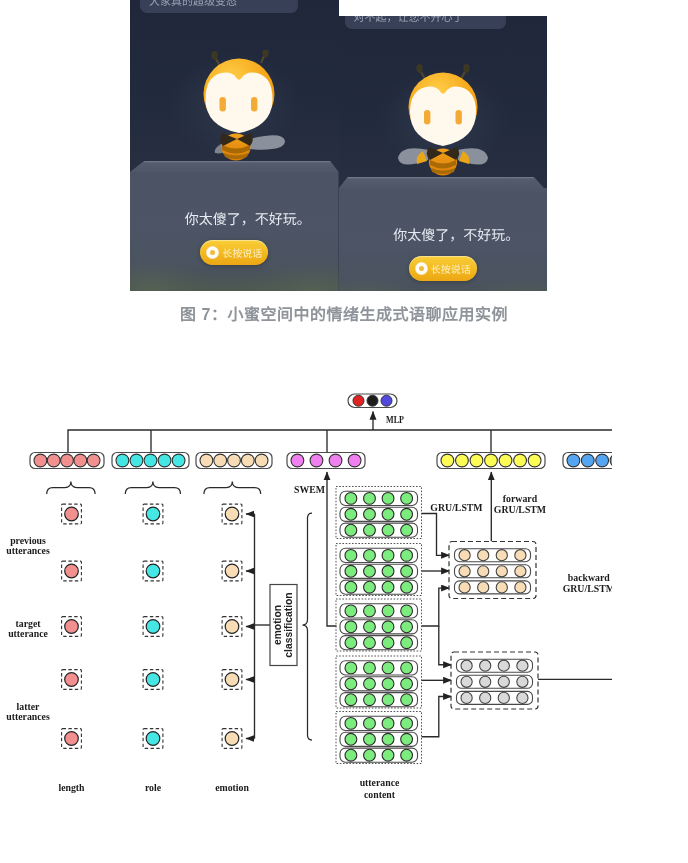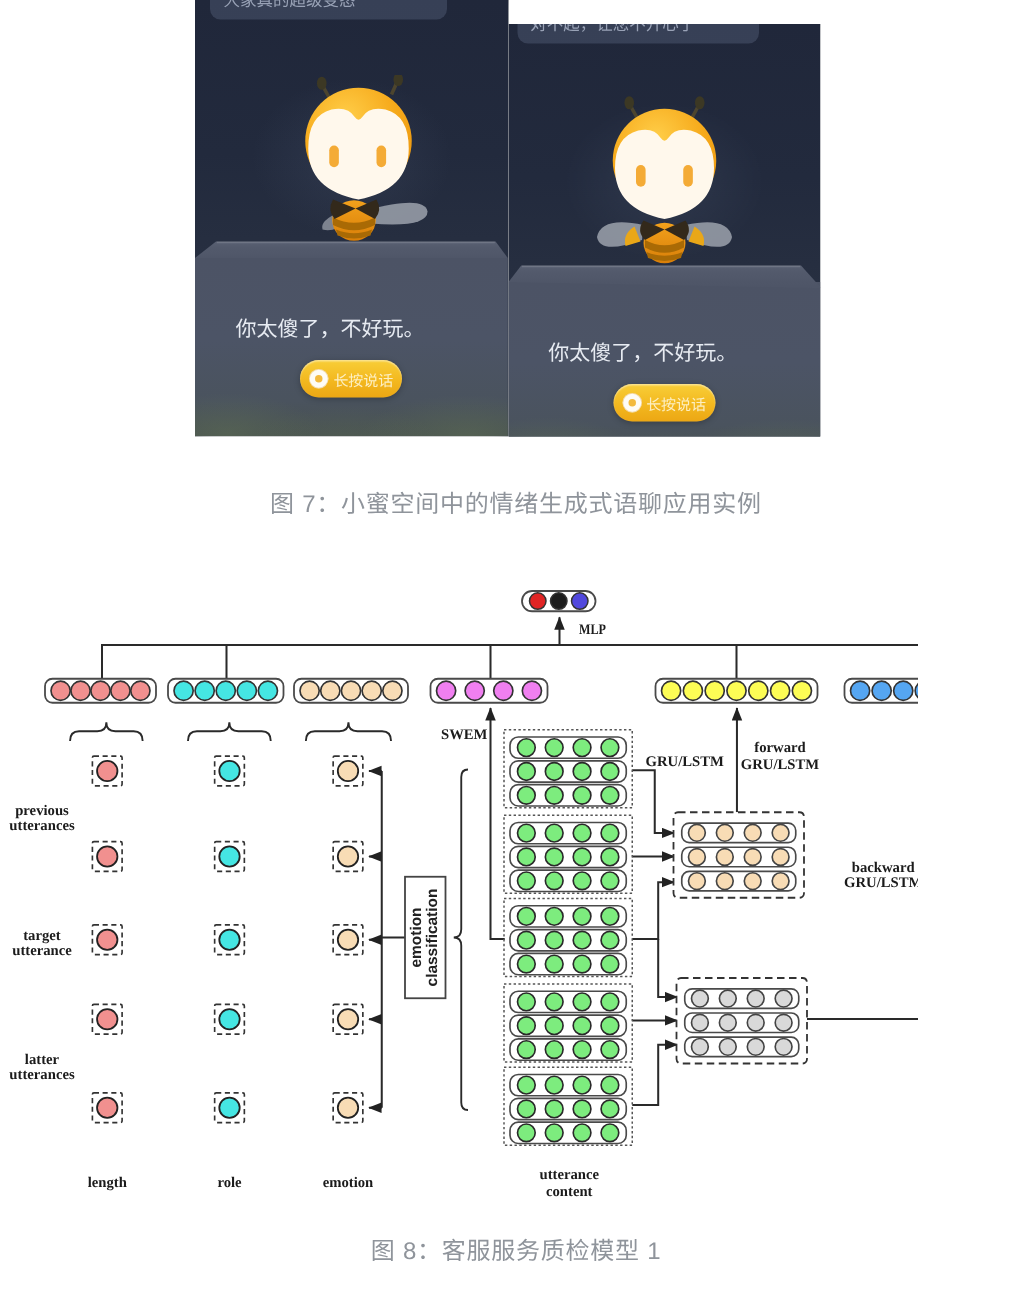--- a/index.html
+++ b/index.html
@@ -19,36 +19,36 @@
       linear-gradient(180deg,#20273a 0%, #222a3d 35%, #2a3243 75%, #313a4a 100%);
   }
   .floorsvg { position:absolute; left:0; top:0; }
   .bubble { position:absolute; top:-11px; height:24px; border-radius:7px;
     background:rgba(150,164,202,0.20); overflow:hidden; }
   .bubble span { display:block; line-height:25px; padding:0 9px; font-size:11px;
     color:#99a2b6; white-space:nowrap; }
   .phone.left  .bubble { left:10px;  width:158px; }
   .phone.right .bubble { left:6px;   width:161px; }
   .bee { position:absolute; }
-  .phone .subtitle { position:absolute; left:0; top:208px; width:100%; 
+  .phone .subtitle { position:absolute; left:0; top:208px; width:100%; text-align:center;
     font-size:14px; font-weight:500; color:#e7ebf2; letter-spacing:0;padding-left:27px; }
   .talk-btn { position:absolute; left:50%; top:240px; transform:translateX(-50%);
     width:68px; height:25px; border-radius:13px; border:none; cursor:pointer;
     background:linear-gradient(180deg,#f8ce38 0%, #f3b81f 55%, #eca714 100%);
     box-shadow:0 1px 4px rgba(0,0,0,0.25), inset 0 1px 1px rgba(255,255,255,0.45);
     display:flex; align-items:center; justify-content:center; gap:3px; padding:0 4px; }
   .talk-btn .mic { width:13px; height:13px; border-radius:50%; background:#fefcf6; position:relative; flex:none;
     box-shadow: inset 0 0 0 0.5px rgba(220,150,20,0.35); }
   .talk-btn .mic::after { content:""; position:absolute; left:4px; top:4px; width:5px; height:5px;
     border-radius:50%; background:#f2b32a; opacity:0.9; }
   .talk-btn .lbl { font-size:10px; color:rgba(255,252,235,0.8); white-space:nowrap; }
 
   .caption { position:absolute; left:0; width:688px; text-align:center;
     color:#8f949b; font-size:16px; letter-spacing:0.5px; }
-  .caption.c7 { top:322px; }
+  .caption.c7 { top:301px;font-weight:bold; }
   .caption.c8 { top:820px; }
 
   
   .fig8 { position:absolute; left:0; top:385px; }
   .fig8 svg { display:block; }
   .dline  { stroke:#2a2a2a; stroke-width:1.35; fill:none; }
   .dlabel { font:bold 9.8px "Liberation Serif", serif; fill:#1b1b1b; }
   .dlabel2{ font:bold 10.3px "Liberation Sans", sans-serif; fill:#222; }
   .brace  { stroke:#2a2a2a; stroke-width:1.25; fill:none; }
 </style>
@@ -451,15 +451,14 @@
         <text class="dlabel" x="28" y="719.5" text-anchor="middle">utterances</text>
         <text class="dlabel" x="71.5" y="791" text-anchor="middle">length</text>
         <text class="dlabel" x="153" y="791" text-anchor="middle">role</text>
         <text class="dlabel" x="232" y="791" text-anchor="middle">emotion</text>
         <text class="dlabel" x="379.5" y="786" text-anchor="middle">utterance</text>
         <text class="dlabel" x="379.5" y="797.5" text-anchor="middle">content</text>
       </g>
     </svg>
   </div>
 
-  <div class="caption c8">图 8：客服服务质检模型 1</div>
 
 </div>
 
 </body></html>

